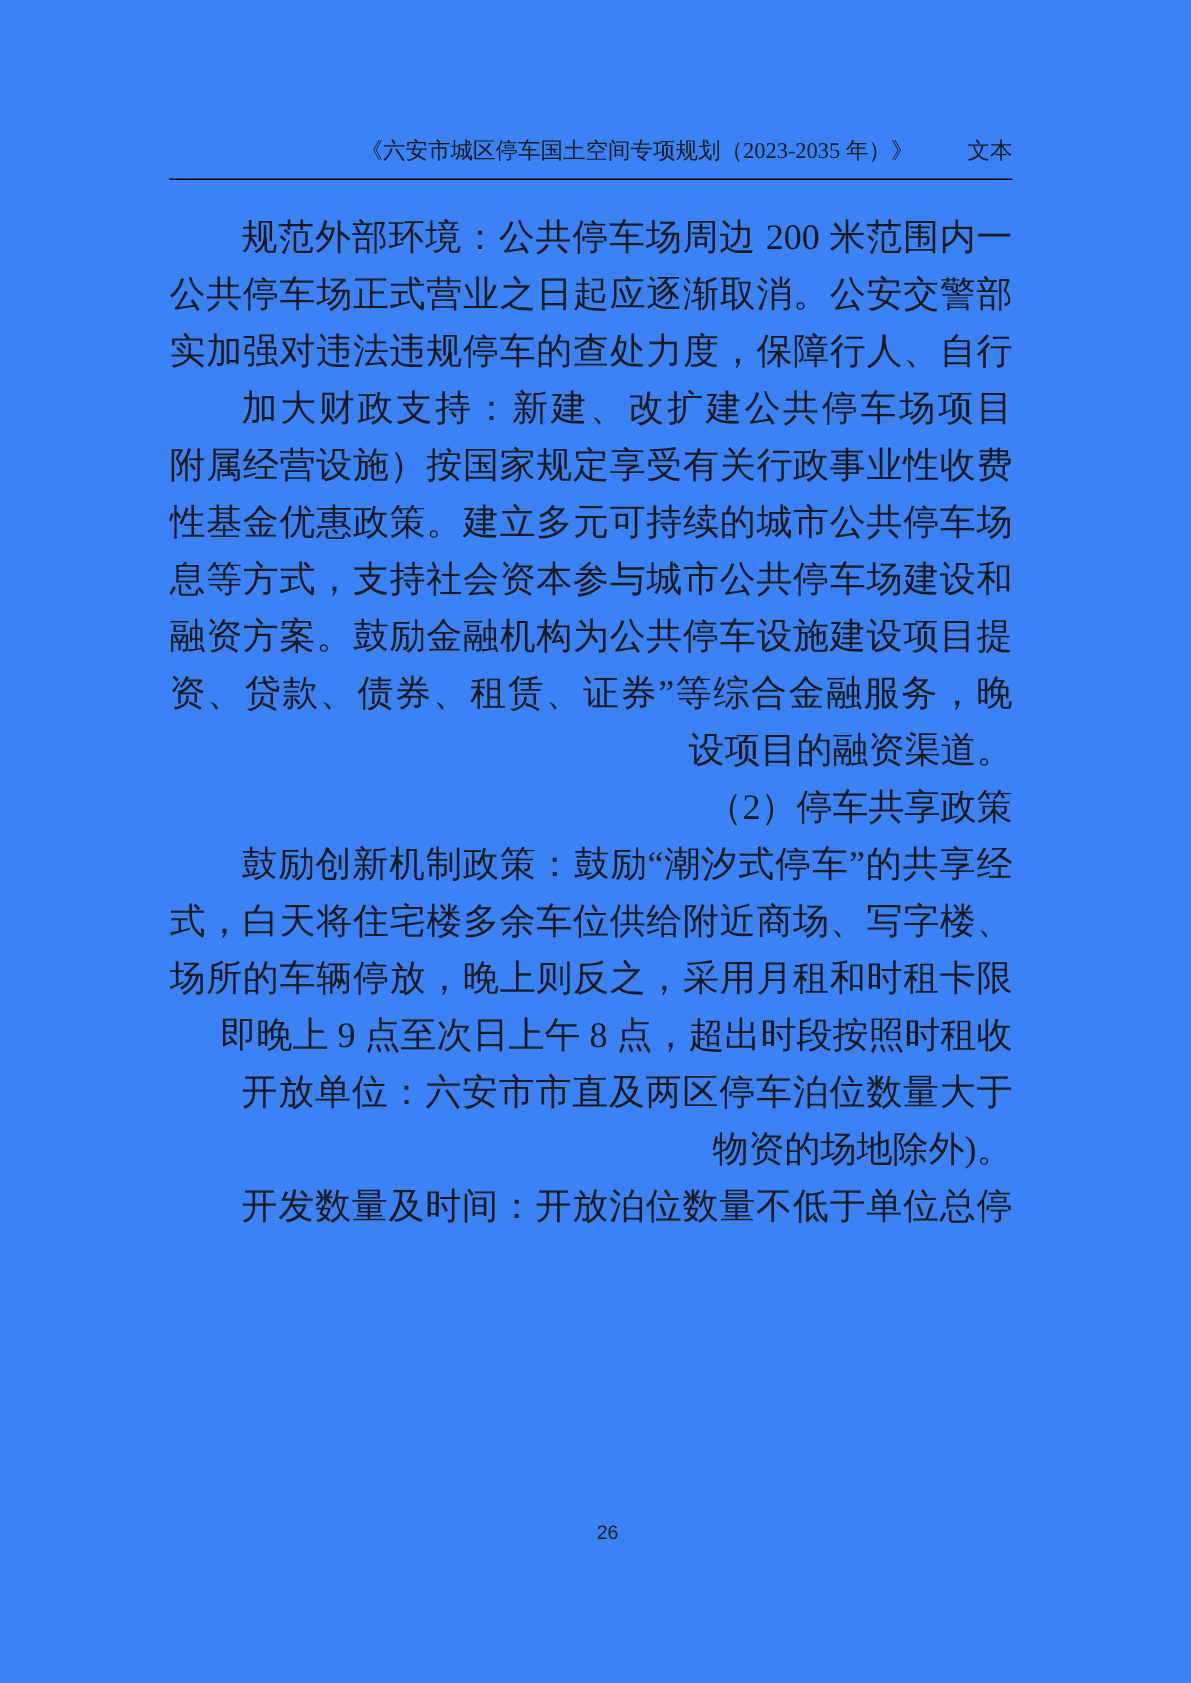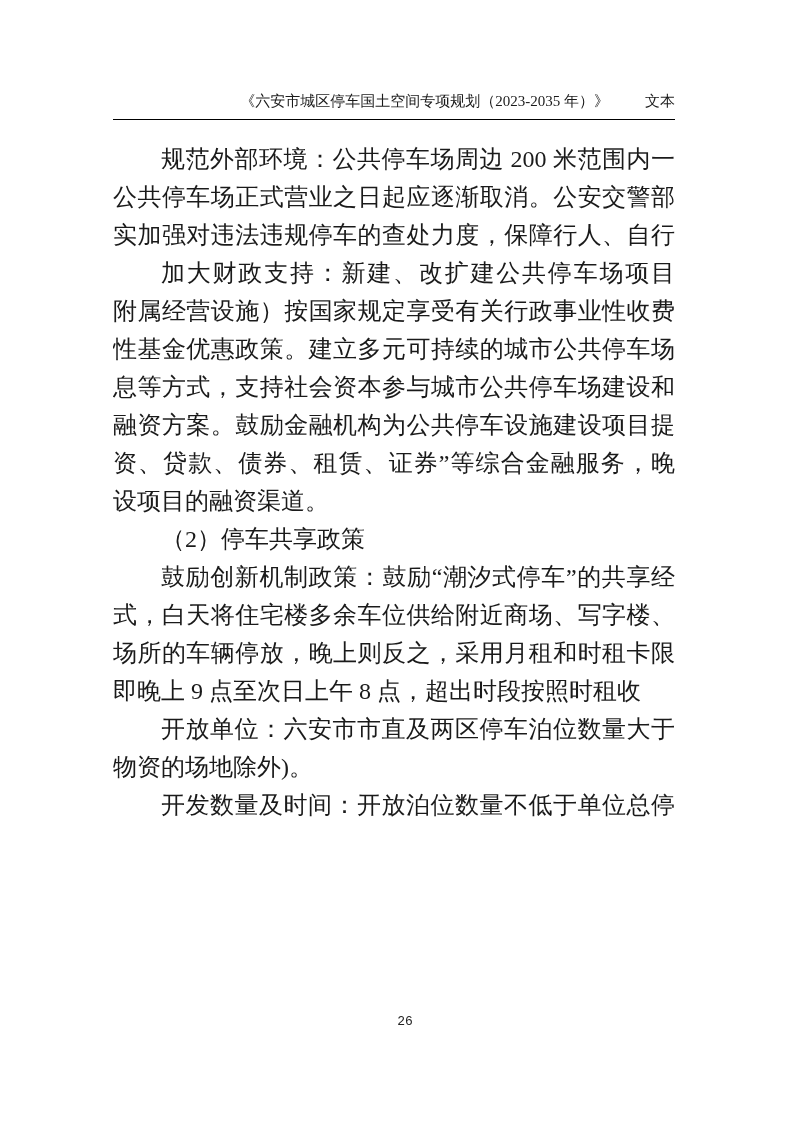--- a/index.html
+++ b/index.html
@@ -5,21 +5,21 @@
   html, body {
     margin: 0;
     padding: 0;
     background: #e8e8e8;
   }
   .page {
     position: relative;
     width: 794px;
     height: 1122px;
     margin: 0 auto;
-    background: #ffffff;
+    background: #3b82f6;
     box-sizing: border-box;
     padding: 92px 119px 0 113px;
     color: #1a1a1a;
     font-family: "Liberation Serif", "DejaVu Serif", serif;
     overflow: hidden;
   }
   .header {
     display: flex;
     justify-content: flex-end;
     align-items: baseline;
@@ -33,37 +33,37 @@
     margin-left: 36px;
   }
   .doc-body {
     margin-top: 20px;
     font-size: 24px;
   }
   .line {
     height: 38px;
     line-height: 38px;
     overflow: hidden;
-    text-align: left;
+    text-align: right;
   }
   .line.fill {
     text-align: justify;
     text-align-last: justify;
   }
   .line.first {
     text-indent: 2em;
   }
   .footer {
     position: absolute;
     left: 16px;
     right: 0;
     top: 1014px;
     text-align: center;
     font-size: 13px;
-    font-family: Liberation Mono, monospace;
+    font-family: Liberation Sans, sans-serif;
     color: #222222;
   }
 </style>
 </head>
 <body>
 
 <div class="page">
   <div class="header">
     <span class="header-title">《六安市城区停车国土空间专项规划（2023-2035 年）》</span>
     <span class="header-doctype">文本</span>

